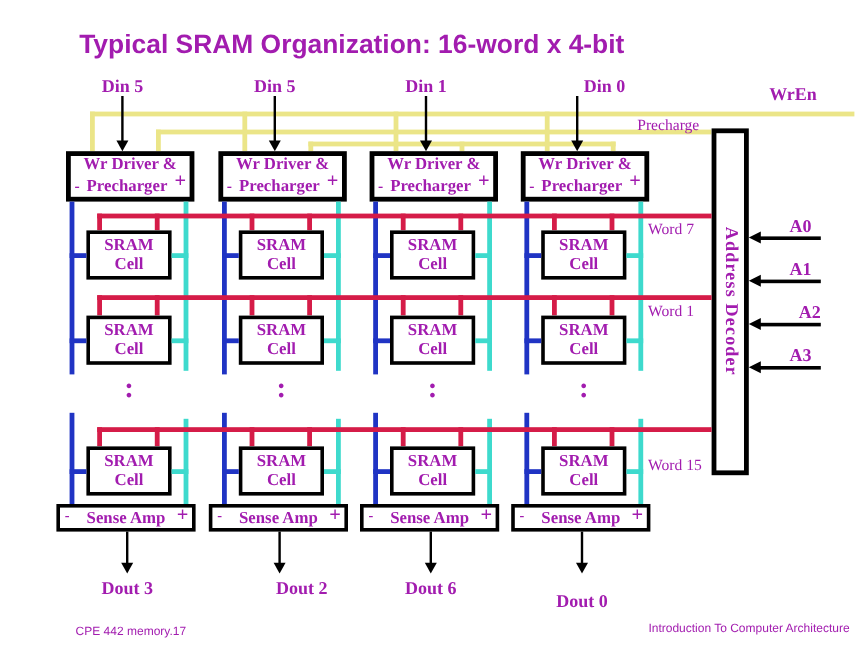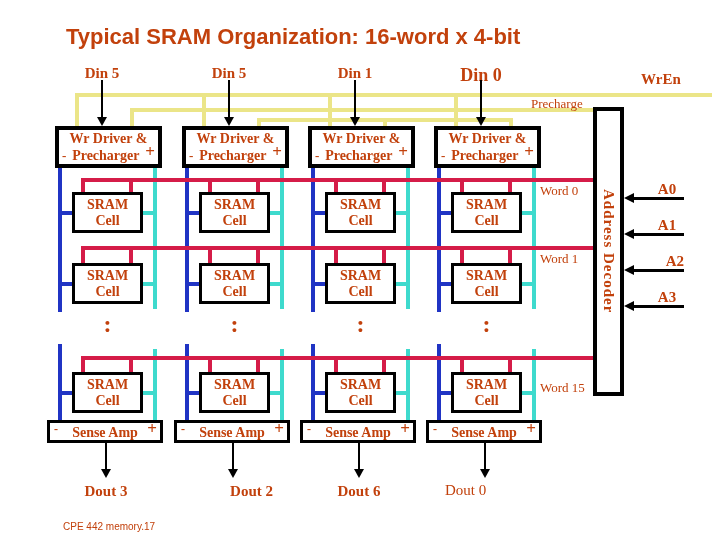--- a/index.html
+++ b/index.html
@@ -1,18 +1,18 @@
 <!DOCTYPE html>
 <html><head>
 <meta charset="utf-8">
 <style>
   html,body{margin:0;padding:0;background:#fff;}
   #slide{
     position:relative;width:720px;height:540px;background:#ffffff;overflow:hidden;
-    font-family:"Liberation Serif",serif;color:#c2410c;
+    font-family:"Liberation Serif",serif;color:#a21caf;
   }
   .hline,.vline{position:absolute;}
   .yellow{background:#EBE588;}
   .blue{background:#2034C4;}
   .cyan{background:#3EDACD;}
   .red{background:#D51C48;}
   .black{background:#000;}
   .box{position:absolute;background:#fff;border:4px solid #000;box-sizing:border-box;}
   .cellbox{position:absolute;background:#fff;border:3px solid #000;box-sizing:border-box;
     display:flex;flex-direction:column;align-items:center;justify-content:center;
@@ -205,21 +205,21 @@
       <div class="cyan" style="position: absolute; left: 396px; top: 391px; width: 14px; height: 4px;"></div>
       <div class="colon" style="position: absolute; left: 348px; top: 312px; width: 25px;">:</div>
       <div class="sensebox" style="position: absolute; left: 300px; top: 420px; width: 116px; height: 23px;">
         <span class="sense-minus">-</span>
         <span class="sense-label">Sense Amp</span>
         <span class="sense-plus">+</span>
       </div>
       <div class="black" style="position: absolute; left: 358px; top: 443px; width: 2px; height: 27px;"></div>
       <div class="arrow-down" style="position: absolute; left: 354px; top: 469px;"></div>
       <div class="" style="position: absolute; left: 319px; top: 483px; width: 80px; text-align: center; font-weight: bold; font-size: 15px;">Dout 6</div>
-      <div class="" style="position: absolute; left: 441px; top: 65px; width: 80px; text-align: center; font-weight: bold; font-size: 18px;">Din 0</div>
+      <div class="" style="position: absolute; left: 441px; top: 65px; width: 80px; text-align: right; font-weight: bold; font-size: 15px;">Din 0</div>
       <div class="black" style="position: absolute; left: 480px; top: 80px; width: 2px; height: 38px;"></div>
       <div class="arrow-down" style="position: absolute; left: 476px; top: 117px;"></div>
       <div class="yellow" style="position: absolute; left: 454px; top: 93px; width: 4px; height: 33px;"></div>
       <div class="yellow" style="position: absolute; left: 509px; top: 118px; width: 4px; height: 8px;"></div>
       <div class="box driverbox" style="position: absolute; left: 434px; top: 126px; width: 107px; height: 42px;">
         <div class="driver-l1">Wr Driver &amp;</div>
         <div class="driver-l2">
           <span class="driver-minus">-</span>
           <span class="">Precharger</span>
           <span class="driver-plus">+</span>
@@ -254,35 +254,36 @@
       <div class="blue" style="position: absolute; left: 437px; top: 391px; width: 14px; height: 4px;"></div>
       <div class="cyan" style="position: absolute; left: 522px; top: 391px; width: 14px; height: 4px;"></div>
       <div class="colon" style="position: absolute; left: 474px; top: 312px; width: 25px;">:</div>
       <div class="sensebox" style="position: absolute; left: 426px; top: 420px; width: 116px; height: 23px;">
         <span class="sense-minus">-</span>
         <span class="sense-label">Sense Amp</span>
         <span class="sense-plus">+</span>
       </div>
       <div class="black" style="position: absolute; left: 484px; top: 443px; width: 2px; height: 27px;"></div>
       <div class="arrow-down" style="position: absolute; left: 480px; top: 469px;"></div>
-      <div class="" style="position: absolute; left: 445px; top: 482px; width: 80px; font-weight: normal; font-size: 15px;">Dout 0</div>
+      <div class="" style="position: absolute; left: 445px; top: 494px; width: 80px; text-align: center; font-weight: bold; font-size: 15px;">Dout 0</div>
       <div class="red" style="position: absolute; left: 81px; top: 178px; width: 512px; height: 4px;"></div>
-      <div class="lbl-reg" style="position: absolute; left: 540px; top: 183px;">Word 0</div>
+      <div class="lbl-reg" style="position: absolute; left: 540px; top: 183px;">Word 7</div>
       <div class="red" style="position: absolute; left: 81px; top: 246px; width: 512px; height: 4px;"></div>
       <div class="lbl-reg" style="position: absolute; left: 540px; top: 251px;">Word 1</div>
       <div class="red" style="position: absolute; left: 81px; top: 356px; width: 512px; height: 4px;"></div>
       <div class="lbl-reg" style="position: absolute; left: 540px; top: 380px;">Word 15</div>
       <div class="lbl-bold" style="position: absolute; left: 650px; top: 181px; width: 34px; text-align: center;">A0</div>
       <div class="black" style="position: absolute; left: 632px; top: 197px; width: 52px; height: 3px;"></div>
       <div class="arrow-left" style="position: absolute; left: 624px; top: 193px;"></div>
       <div class="lbl-bold" style="position: absolute; left: 650px; top: 217px; width: 34px; text-align: center;">A1</div>
       <div class="black" style="position: absolute; left: 632px; top: 233px; width: 52px; height: 3px;"></div>
       <div class="arrow-left" style="position: absolute; left: 624px; top: 229px;"></div>
       <div class="lbl-bold" style="position: absolute; left: 650px; top: 253px; width: 34px; text-align: right;">A2</div>
       <div class="black" style="position: absolute; left: 632px; top: 269px; width: 52px; height: 3px;"></div>
       <div class="arrow-left" style="position: absolute; left: 624px; top: 265px;"></div>
       <div class="lbl-bold" style="position: absolute; left: 650px; top: 289px; width: 34px; text-align: center;">A3</div>
       <div class="black" style="position: absolute; left: 632px; top: 305px; width: 52px; height: 3px;"></div>
       <div class="arrow-left" style="position: absolute; left: 624px; top: 301px;"></div>
     </div>
 
   <div class="footer" style="left:63px;top:521px;">CPE 442   memory.17</div>
+  <div class="footer" style="right:12px;top:519px;">Introduction To Computer Architecture</div>
 </div>
 
 </body></html>

